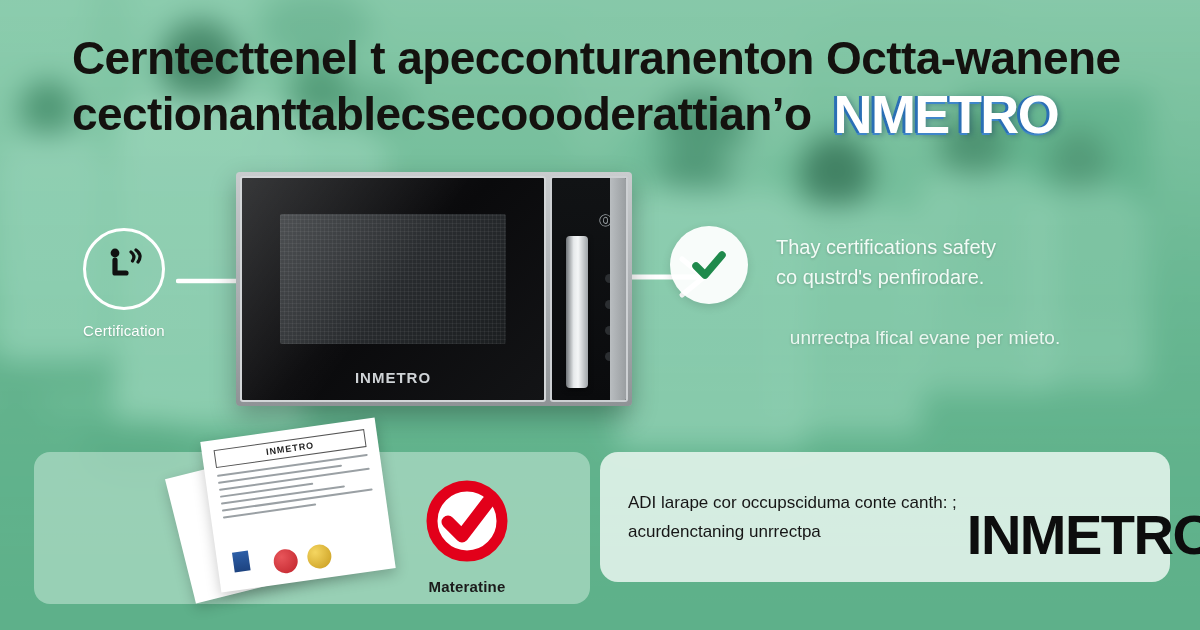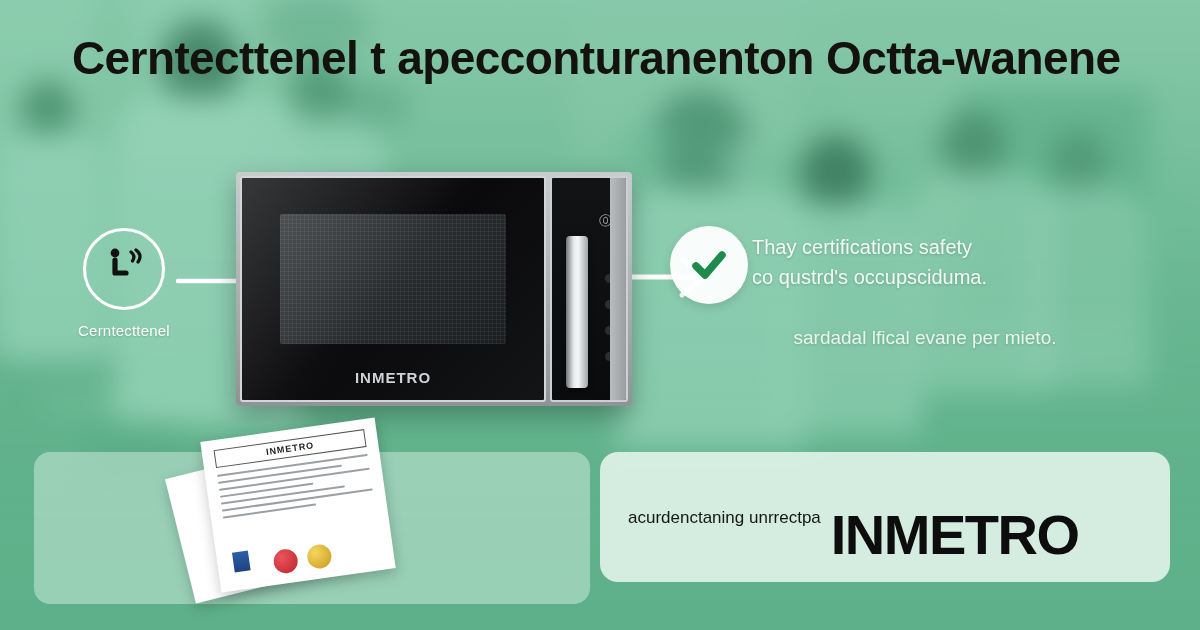--- a/index.html
+++ b/index.html
@@ -182,21 +182,21 @@
     position:absolute; right:12px; width:9px; height:9px;
     border-radius:50%; background:#2b2e31;
   }
   .mw-right-edge {
     position:absolute; right:0; top:0; width:16px; height:100%;
     background:linear-gradient(90deg,#b9bdc0,#9a9ea1);
   }
 
   
   .right-copy { position:absolute; left:670px; top:226px; z-index:14; width:510px; }
-  .rc-top { display:flex; align-items:flex-start; gap:4px; }
+  .rc-top { display:flex; align-items:flex-start; gap:28px; }
   .check-circle {
     flex:0 0 78px; width:78px; height:78px; border-radius:50%;
     background:rgba(255,255,255,.94);
     display:flex; align-items:center; justify-content:center;
     box-shadow:0 3px 10px rgba(0,0,0,.12);
   }
   .rc-head {
     padding-top:6px; font-size:20px; line-height:30px; color:#f2fbf6;
     text-shadow:0 1px 3px rgba(0,0,0,.2);
   }
@@ -317,33 +317,35 @@
       <div class="blob b5"></div>
       <div class="blob b6"></div>
     </div>
     <div class="bg-tint"></div>
     <div class="bg-tint2"></div>
   </div>
 
   <div class="headline">
     <div class="line">Cerntecttenel t apecconturanenton Octta-wanene</div>
     <div class="line2-wrap">
+      <div class="line">cectionanttablecsecoooderattianʼo</div>
+      <div class="logo-inmetro-top">NMETRO</div>
     </div>
   </div>
 
   <div class="icon-badge">
     <div class="badge-ring">
       <svg width="46" height="46" viewBox="0 0 46 46">
         <circle cx="14" cy="7" r="4.4" fill="#111"></circle>
         <path d="M14 14 v13 h11" stroke="#111" stroke-width="5.2" fill="none" stroke-linecap="round" stroke-linejoin="round"></path>
         <path d="M30 6 q5 4 1.5 9" stroke="#111" stroke-width="3.2" fill="none" stroke-linecap="round"></path>
         <path d="M35 4 q7 5 2 12" stroke="#111" stroke-width="3.2" fill="none" stroke-linecap="round"></path>
       </svg>
     </div>
-    <div class="badge-label">Cerntecttenel</div>
+    <div class="badge-label">Certification</div>
   </div>
 
   <div class="arrow-left">
     <svg width="72" height="26" viewBox="0 0 72 26">
       <path d="M2 13 H60" stroke="#ffffff" stroke-width="4.5" stroke-linecap="round"></path>
     </svg>
   </div>
 
   <div class="microwave">
     <div class="mw-door">
@@ -371,25 +373,25 @@
 
   <div class="right-copy">
     <div class="rc-top">
       <div class="check-circle">
         <svg width="46" height="46" viewBox="0 0 46 46">
           <path d="M10 24 L19 33 L36 13" stroke="#1f8a4c" stroke-width="7.5" fill="none" stroke-linecap="round" stroke-linejoin="round"></path>
         </svg>
       </div>
       <div class="rc-head">
         <div>Thay certifications safety</div>
-        <div>co qustrd's occupsciduma.</div>
+        <div>co qustrd's penfirodare.</div>
       </div>
     </div>
     <div class="rc-body">
-      <div>sardadal lfical evane per mieto.</div>
+      <div>unrrectpa lfical evane per mieto.</div>
     </div>
   </div>
 
   <div class="panel-left"></div>
 
   <div class="docs">
     <div class="doc doc-back"></div>
     <div class="doc doc-front">
       <div class="doc-title">INMETRO</div>
       <div class="doc-line l"></div>
@@ -400,21 +402,29 @@
       <div class="doc-line l"></div>
       <div class="doc-line s"></div>
       <div class="doc-flag"></div>
       <div class="doc-seals">
         <div class="seal seal-red"></div>
         <div class="seal seal-gold"></div>
       </div>
     </div>
   </div>
 
+  <div class="red-mark">
+    <svg width="86" height="86" viewBox="0 0 86 86">
+      <circle cx="43" cy="43" r="35" fill="#ffffff" stroke="#e2001a" stroke-width="11"></circle>
+      <path d="M24 44 L38 58 L64 24" stroke="#e2001a" stroke-width="13" fill="none" stroke-linecap="round" stroke-linejoin="round"></path>
+    </svg>
+    <div class="red-mark-label">Materatine</div>
+  </div>
 
   <div class="panel-right">
     <div class="pr-left">
+      <div class="pr-text">ADI larape cor occupsciduma conte canth: ;</div>
       <div class="pr-text">acurdenctaning unrrectpa</div>
     </div>
     <div class="pr-logo">INMETRO</div>
   </div>
 
 </div>
 
 </body></html>

